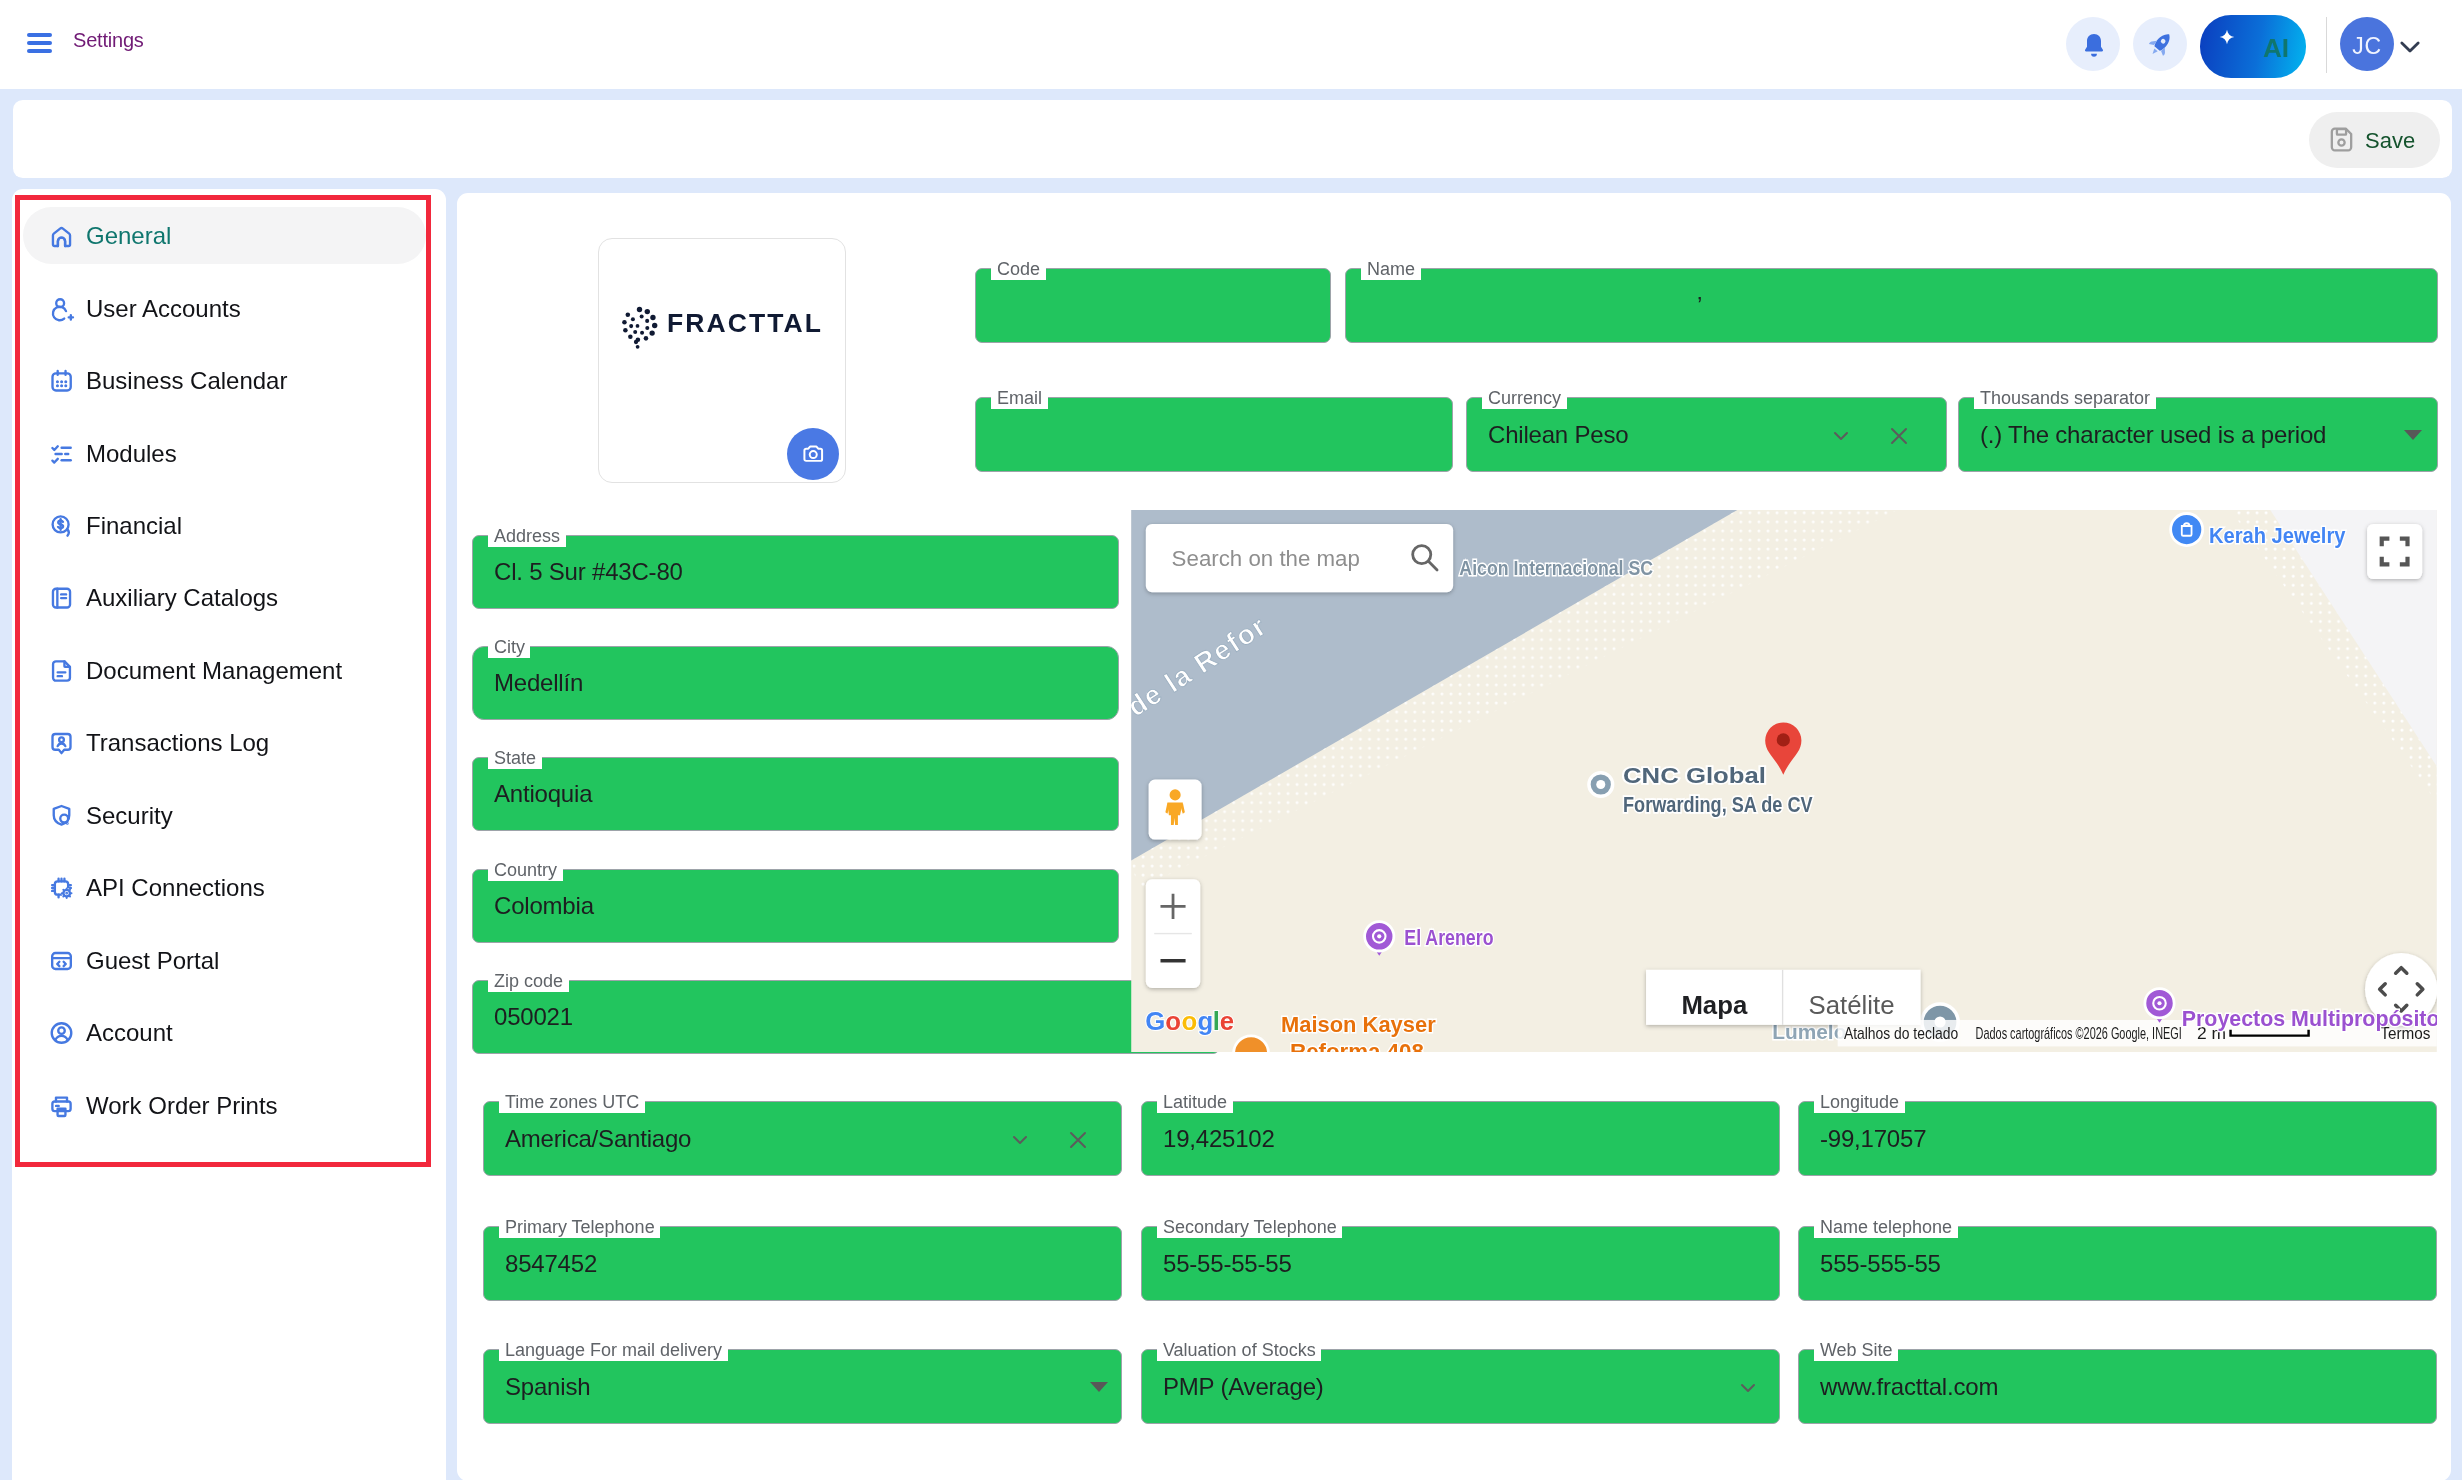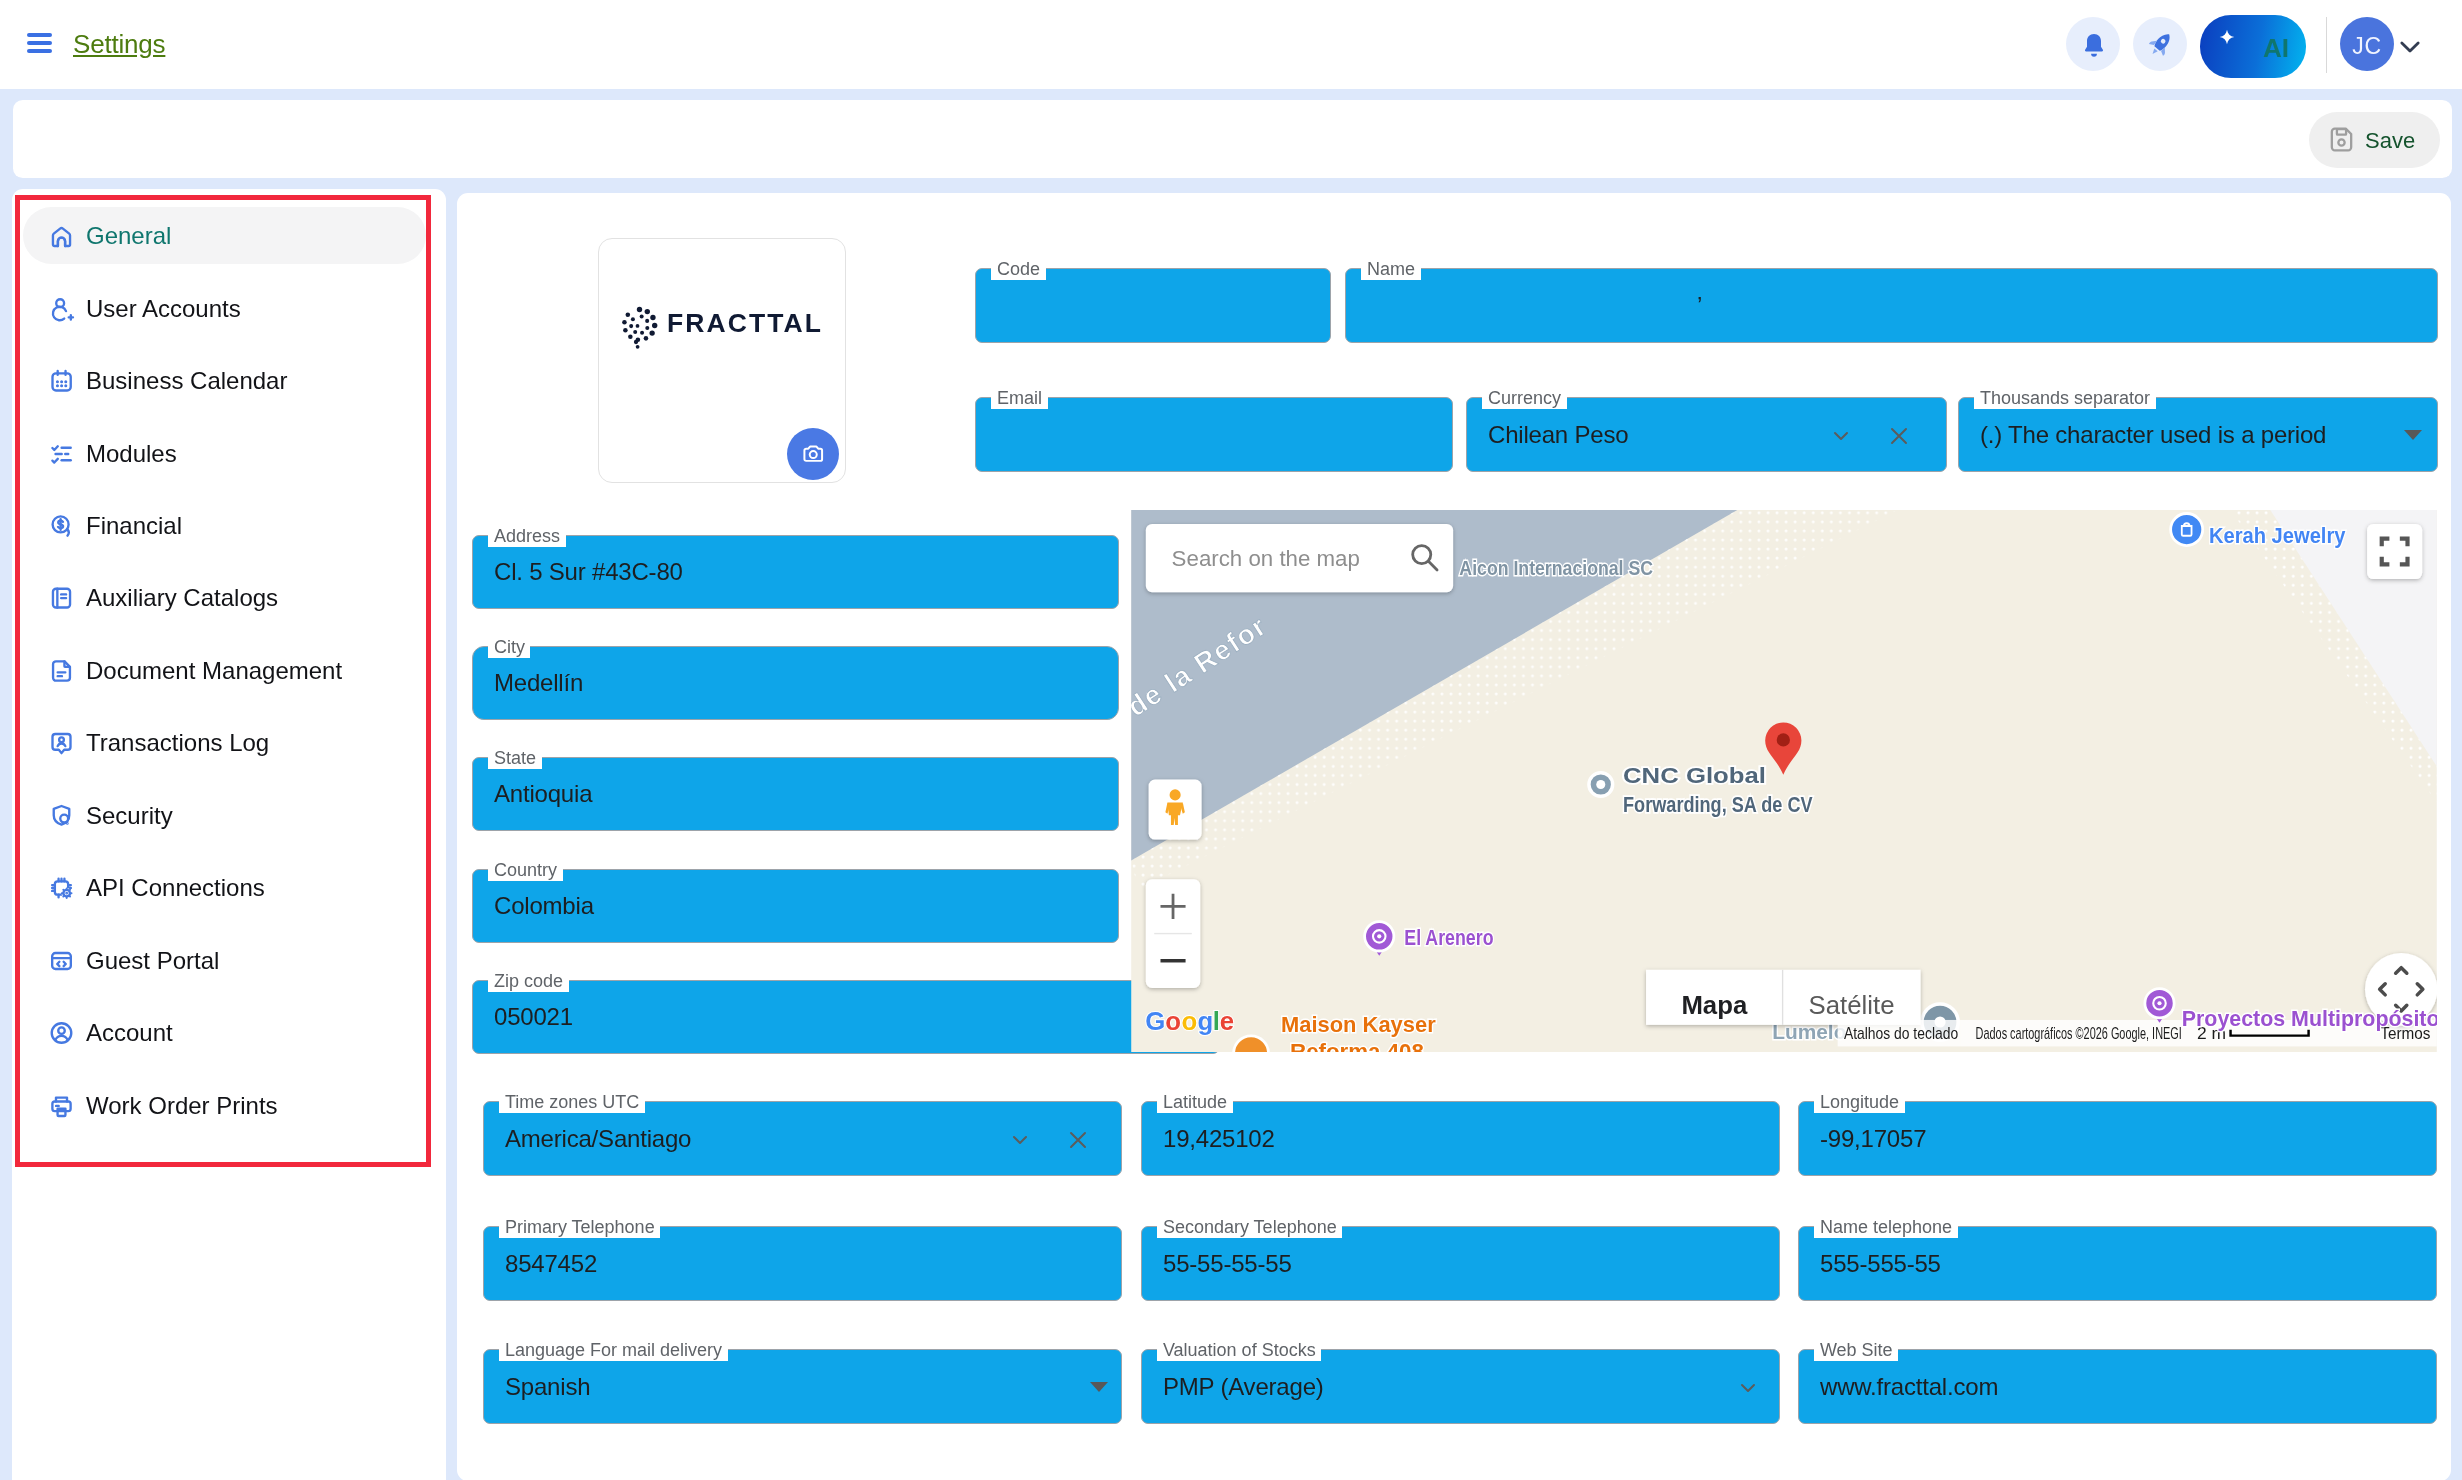--- a/index.html
+++ b/index.html
@@ -1,36 +1,36 @@
 <!DOCTYPE html>
 <html style="font-size:11px"><head>
 <meta charset="utf-8">
 <style>
   * { margin:0; padding:0; box-sizing:border-box; }
   html,body { width:2462px; height:1481px; }
   body { font-family:"Liberation Sans", sans-serif; background:#dde8fb; position:relative; overflow:hidden; }
   .abs { position:absolute; }
   .card { position:absolute; background:#fff; }
   
-  .field { position:absolute; border:1.4px solid #9da3a9; border-radius:7px; background:#0ea5e9; }
+  .field { position:absolute; border:1.4px solid #9da3a9; border-radius:7px; background:#22c55e; }
   .field .lbl { position:absolute; top:-11px; left:15.3px; background:#fff; padding:0 5.6px; font-size:18px; line-height:22px; color:#5f6368; white-space:nowrap; }
   .field .val { position:absolute; left:21px; top:50%; transform:translateY(-50%); font-size:24px; letter-spacing:-0.2px; color:#1d1e20; white-space:nowrap; }
   .menu-item { position:absolute; left:23px; width:403px; height:47px; }
   .menu-item .mi-ic { position:absolute; left:25px; top:50%; transform:translateY(-50%); width:27px; height:27px; }
   .menu-item .mi-tx { position:absolute; left:63px; top:50%; transform:translateY(-50%); font-size:24px; color:#121317; white-space:nowrap; }
 </style>
 </head>
 <body>
 
 <div class="card" style="left:0;top:0;width:2462px;height:89px;"></div>
 
 <div class="abs" style="left:27px;top:33px;width:25px;height:3.5px;border-radius:2.1px;background:#3a70e3;"></div>
 <div class="abs" style="left:27px;top:41px;width:25px;height:3.5px;border-radius:2.1px;background:#3a70e3;"></div>
 <div class="abs" style="left:27px;top:49px;width:25px;height:3.5px;border-radius:2.1px;background:#3a70e3;"></div>
-<div class="abs" style="left:73px;top:29px;font-size:26px;letter-spacing:-0.2px;color:#4d7c0f;text-decoration:underline;">Settings</div>
+<div class="abs" style="left:73px;top:29px;font-size:20px;letter-spacing:-0.2px;color:#701a75;">Settings</div>
 
 <div class="abs" style="left:2066px;top:17.4px;width:54px;height:54px;border-radius:50%;background:#e7eefc;"></div>
 <svg class="abs" style="left:2080px;top:31px;" width="28" height="28" viewBox="0 0 24 24" fill="#3b6ede">
   <path d="M12 2.5c-3.6 0-6 2.7-6 6v5l-1.6 2.6c-.4.6 0 1.4.8 1.4h13.6c.8 0 1.2-.8.8-1.4L18 13.5v-5c0-3.3-2.4-6-6-6z"></path>
   <path d="M9.5 19.5h5a2.5 2.5 0 0 1-5 0z"></path>
 </svg>
 
 <div class="abs" style="left:2133px;top:17.4px;width:54px;height:54px;border-radius:50%;background:#e7eefc;"></div>
 <svg class="abs" style="left:2145px;top:29px;" width="31" height="31" viewBox="0 0 24 24">
   <g transform="rotate(40 12 12)">

